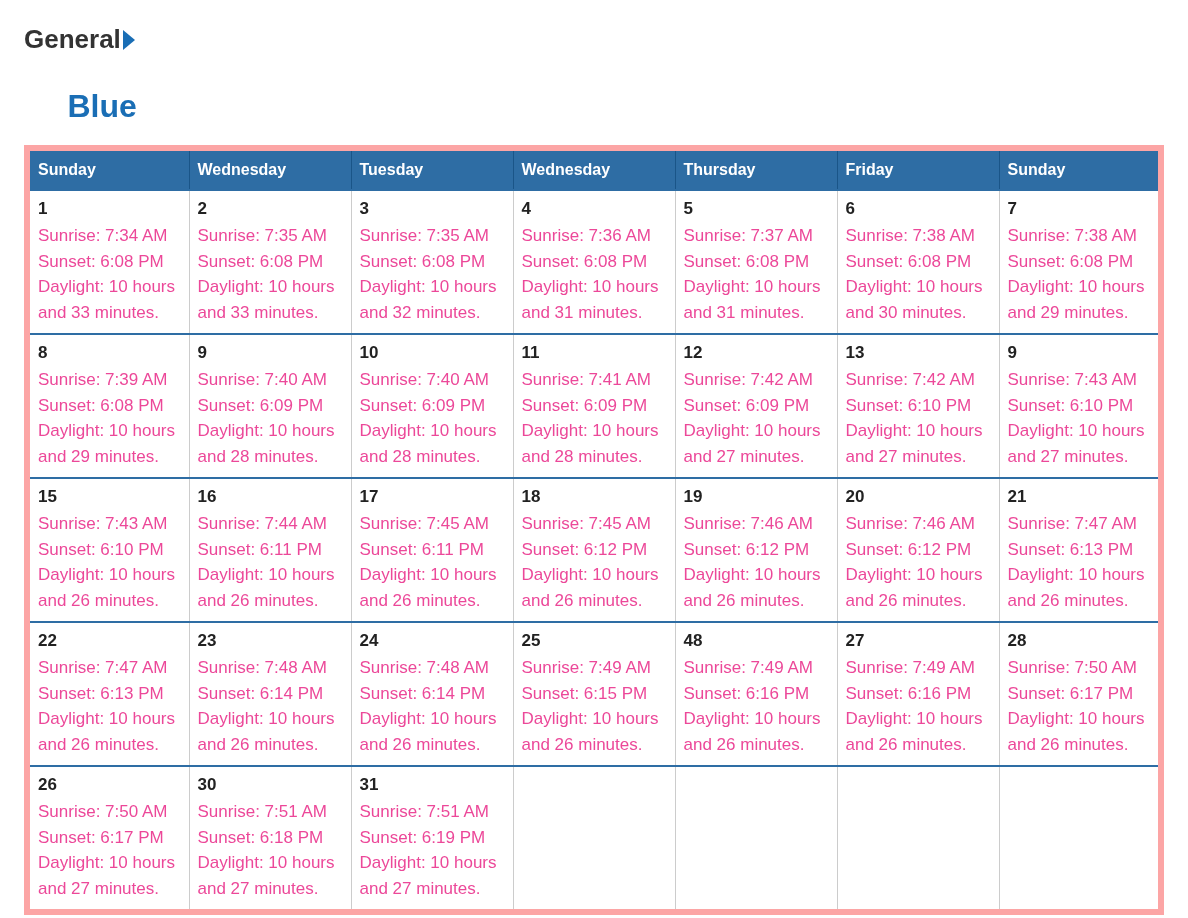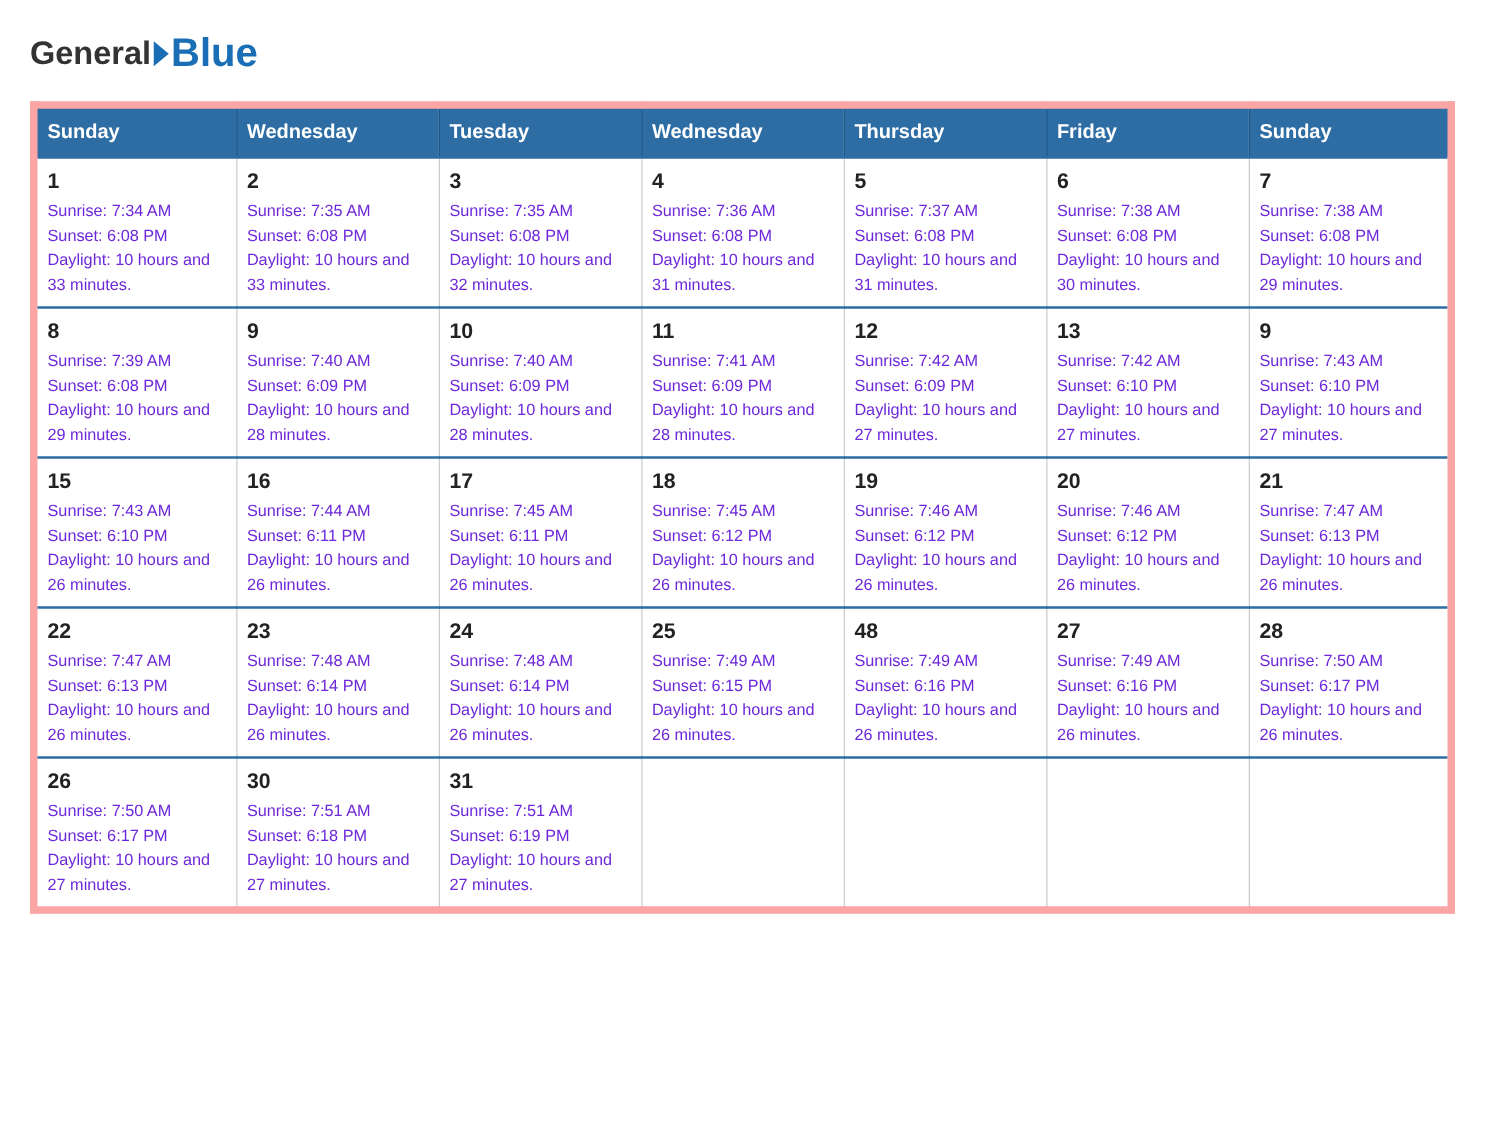--- a/index.html
+++ b/index.html
@@ -11,21 +11,23 @@
       min-height: 918px;
     }
     .header {
       display: flex;
       justify-content: space-between;
       align-items: flex-start;
       margin-bottom: 20px;
     }
     .logo {
       display: flex;
-      align-items: center;
+      flex-direction: column;
+      align-items: flex-end;
+      gap: 33px;
     }
     .logo-text {
       display: flex;
       align-items: center;
       font-size: 26px;
       font-weight: bold;
       color: #333;
     }
     .logo-general { color: #333; }
     .logo-arrow {
@@ -80,22 +82,22 @@
     .calendar tbody tr {
       border-top: 2px solid #2e6da4;
     }
     .day-number {
       font-size: 17px;
       font-weight: bold;
       color: #222;
       margin-bottom: 4px;
     }
     .day-info {
-      font-size: 13px;
-      color: #6d28d9;
+      font-size: 17px;
+      color: #ec4899;
       line-height: 1.5;
     }
     .empty-cell {
       background: #fff;
     }
   </style>
 </head>
 <body>
 
 <div class="header">

